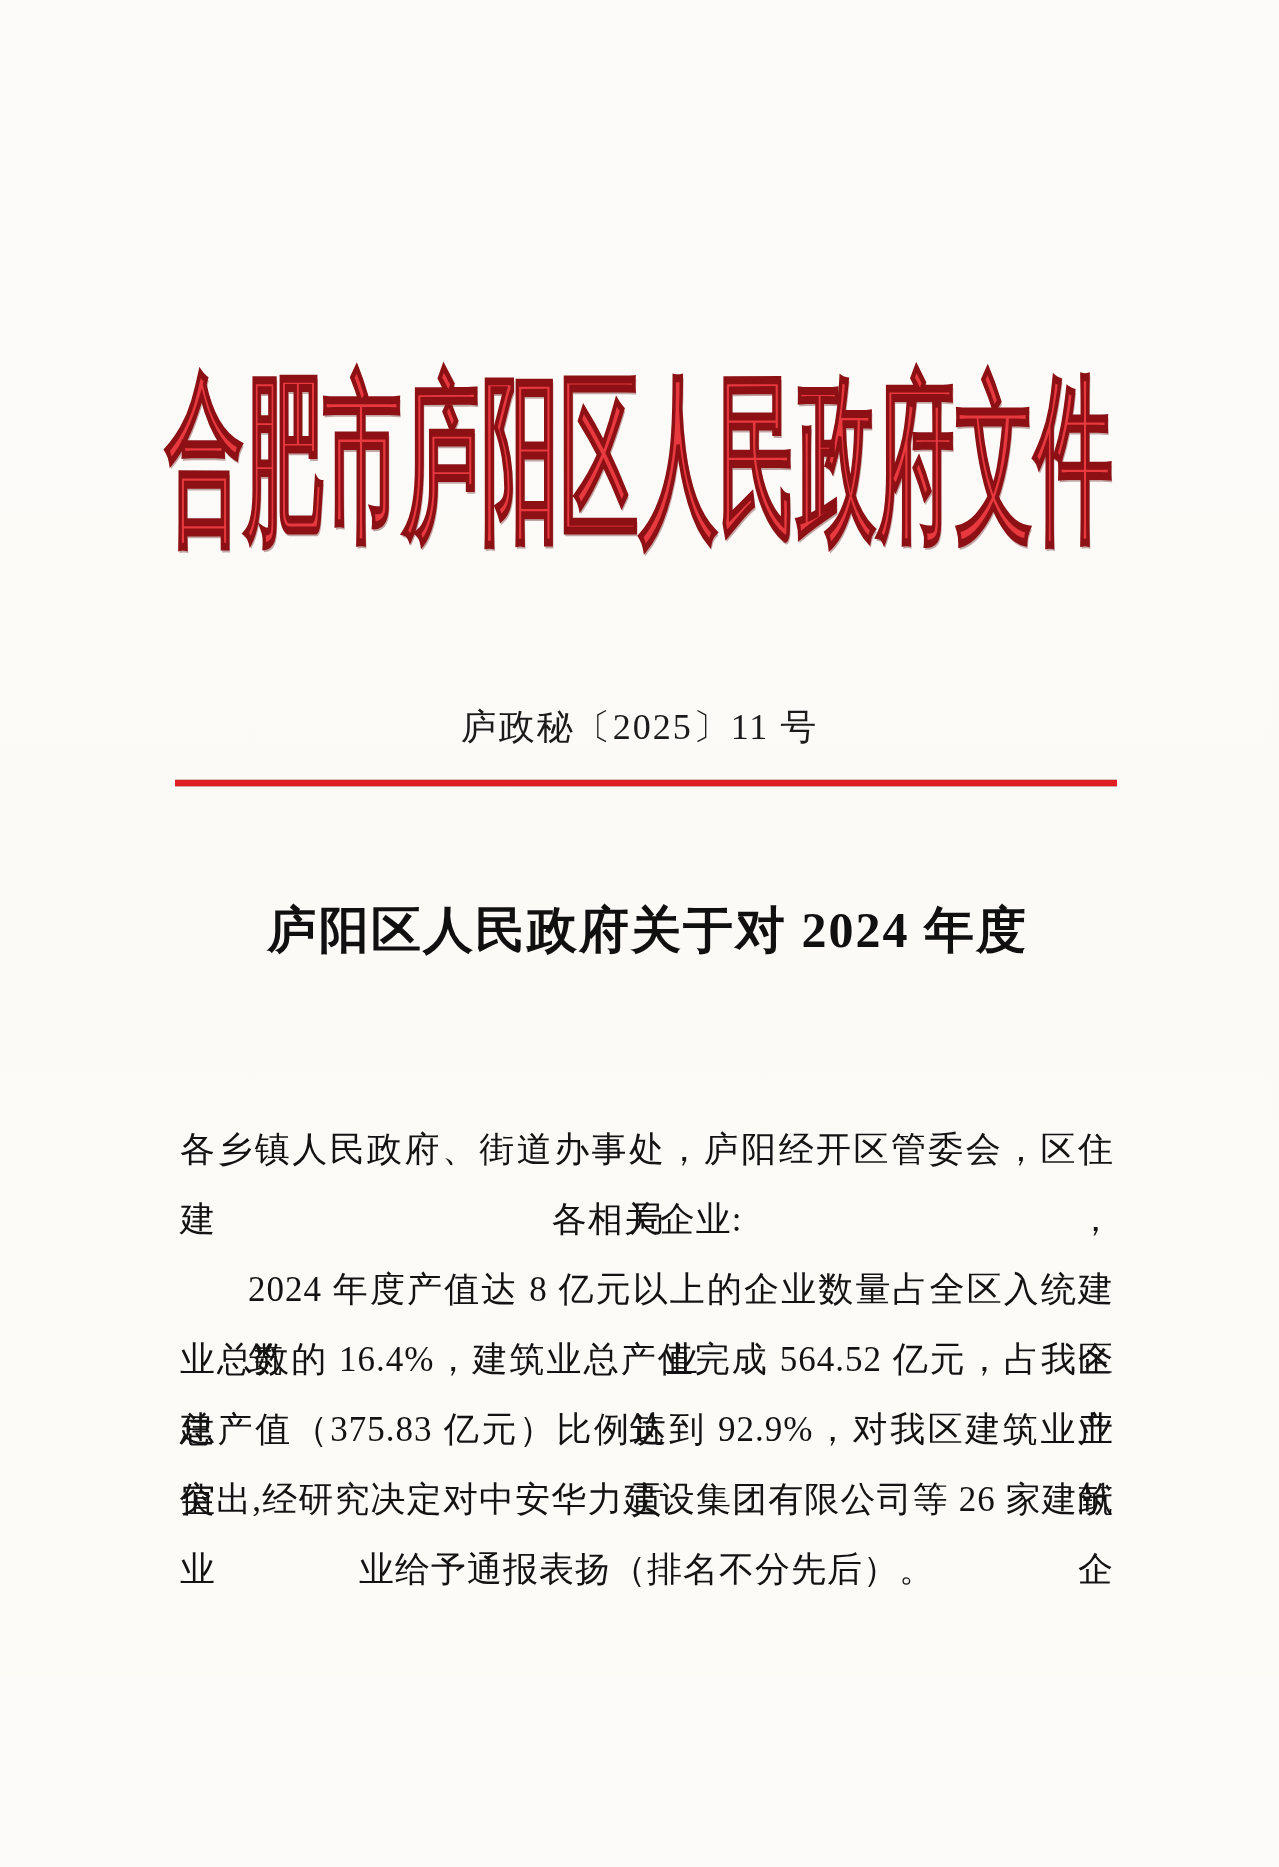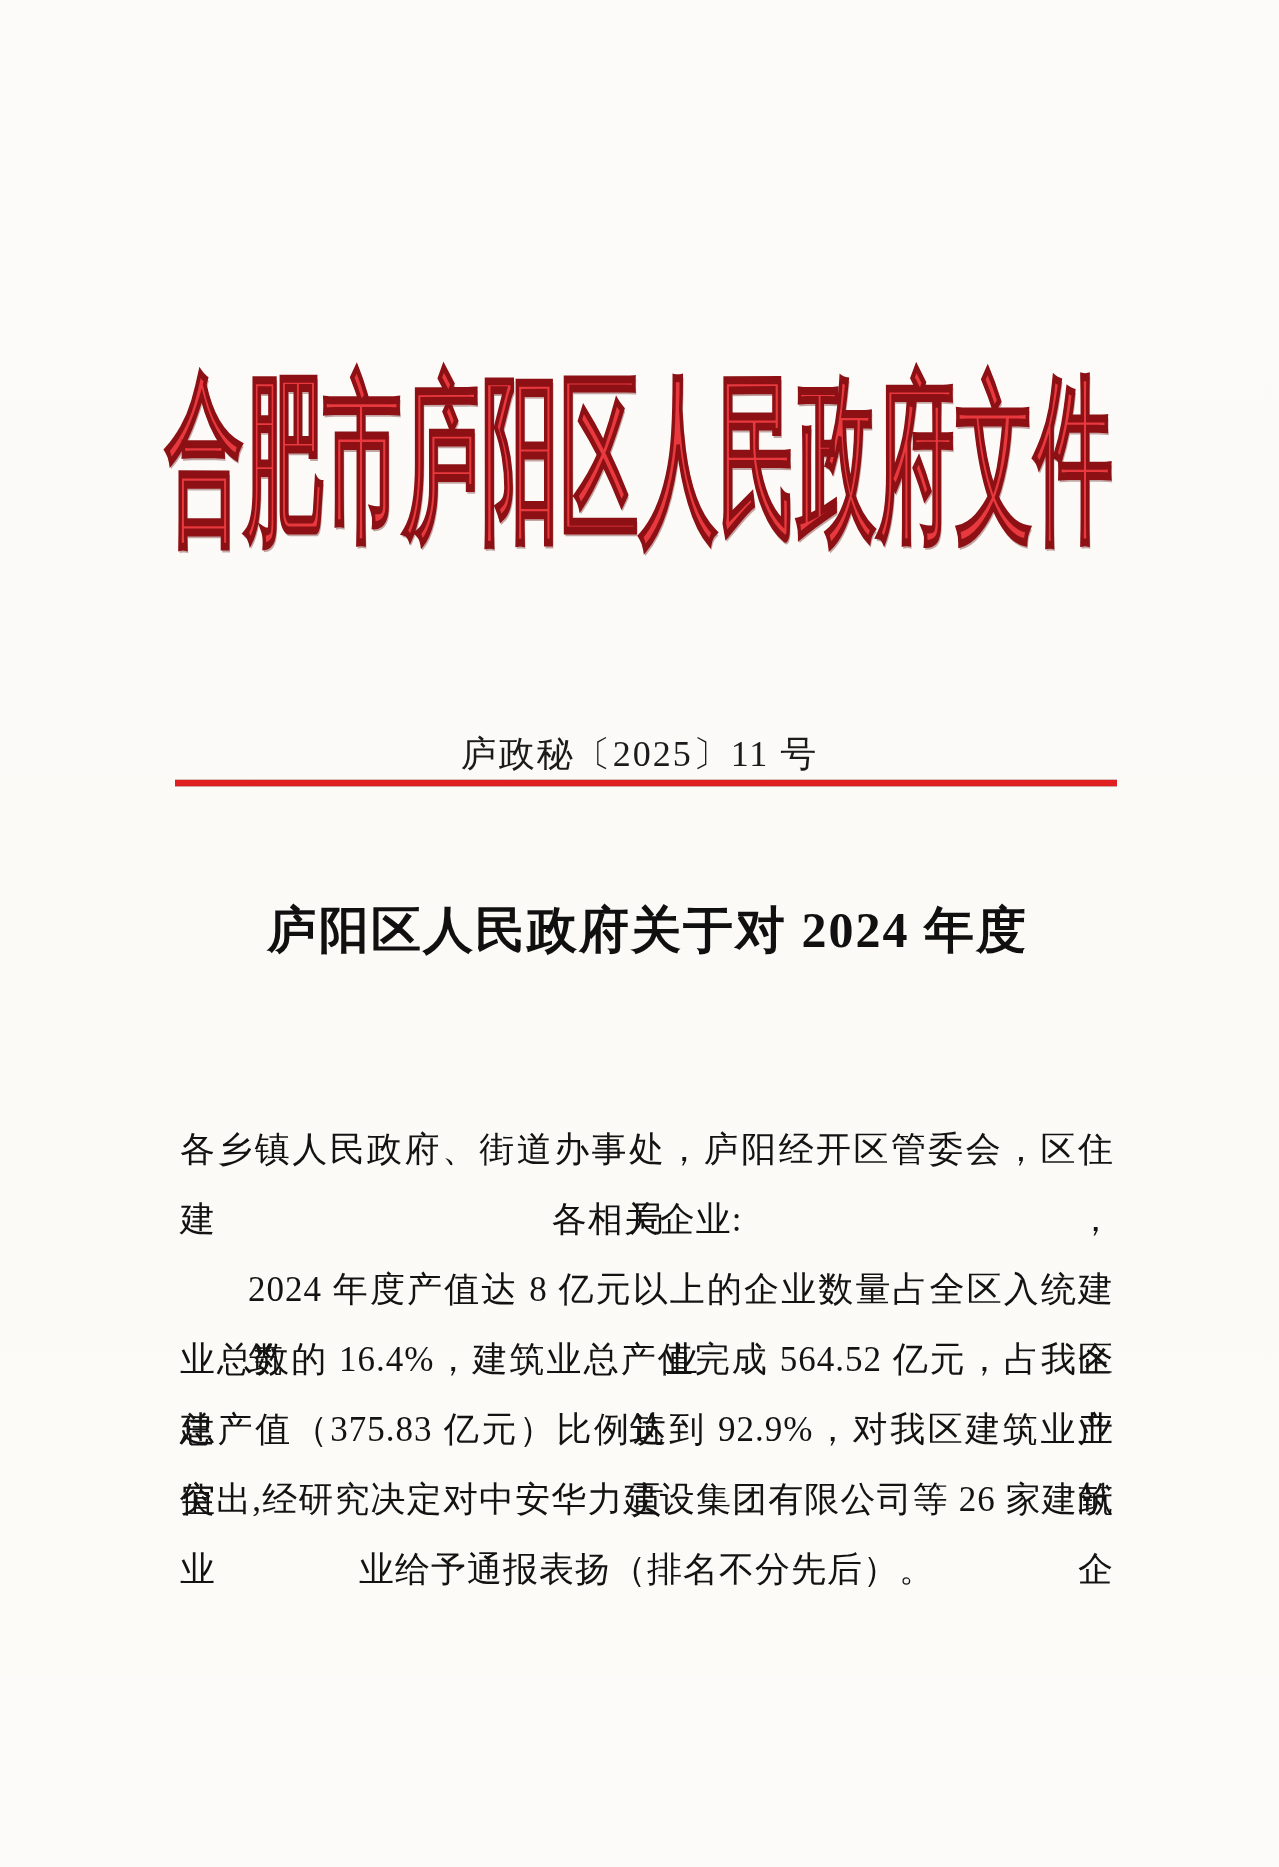--- a/index.html
+++ b/index.html
@@ -33,21 +33,21 @@
     -webkit-text-stroke: 1px #8c1014;
     text-shadow: 1px 1px 0 rgba(90, 8, 10, 0.35);
     transform: scaleY(2.32);
     transform-origin: 50% 0;
     white-space: nowrap;
   }
 
   
   .doc-number {
     position: absolute;
-    top: 729px;
+    top: 702px;
     left: 0;
     width: 100%;
     text-align: center;
     font-size: 36px;
     line-height: 50px;
     letter-spacing: 2px;
     color: #1b1b1b;
   }
 
   

